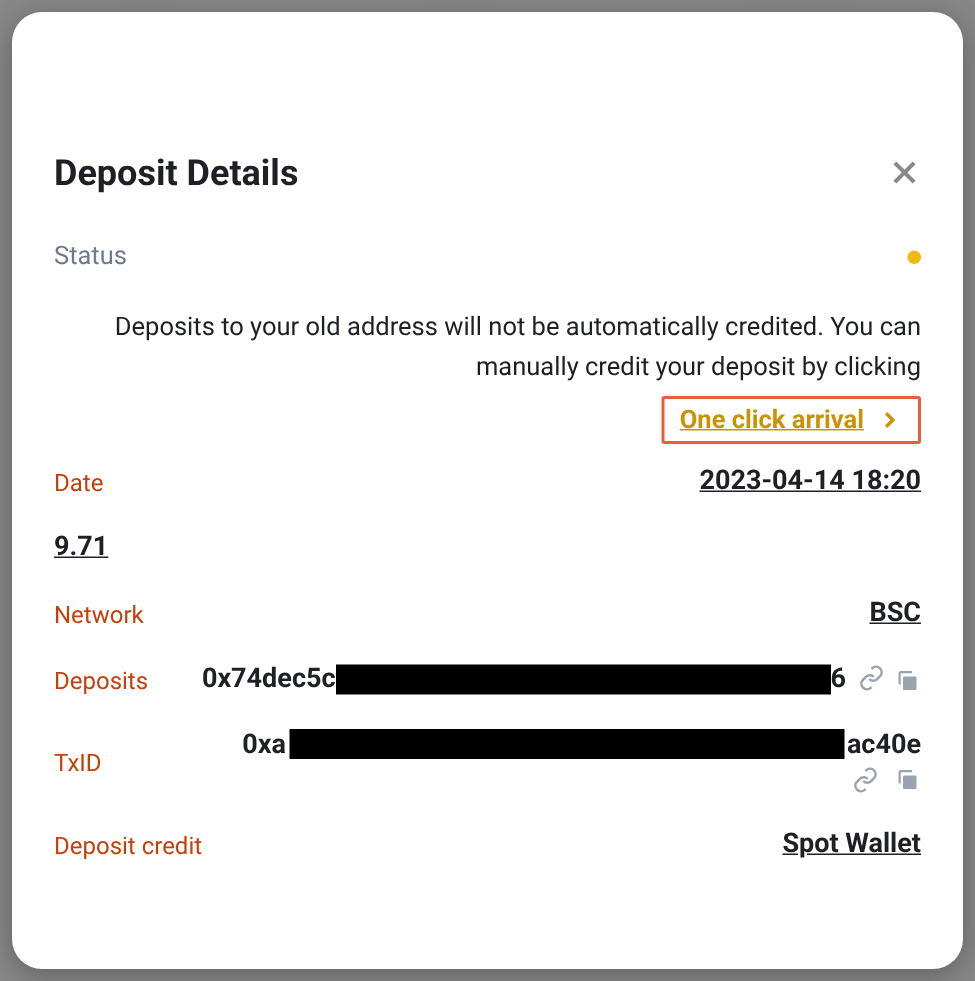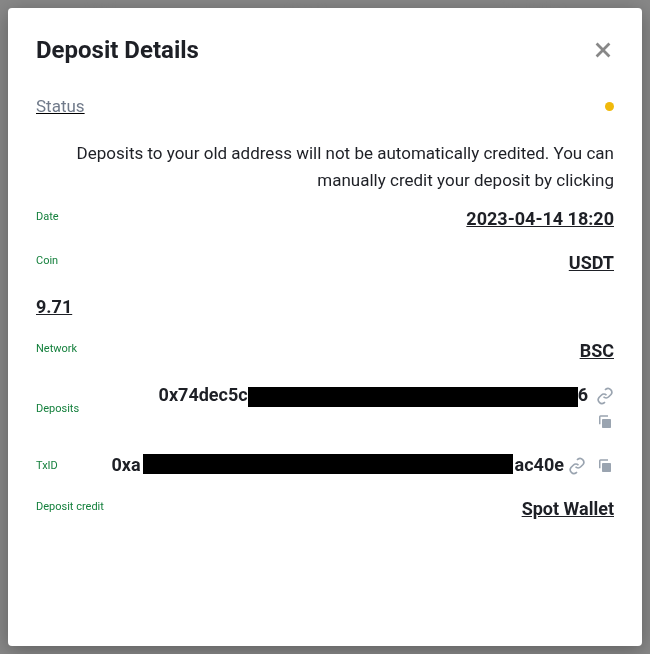--- a/index.html
+++ b/index.html
@@ -27,25 +27,26 @@
       font-size: 14px;
       padding-top: 3px;
     }
     .modal {
       position: absolute;
       top: 8px;
       left: 8px;
       right: 8px;
       bottom: 8px;
       background: #fff;
-      border-radius: 4px;
+      border-radius: 20px;
       box-shadow: 0 4px 20px rgba(0,0,0,0.3);
       padding: 28px 28px 8px 28px;
       display: flex;
       flex-direction: column;
+      justify-content: center;
     }
     .modal-header {
       display: flex;
       justify-content: space-between;
       align-items: center;
       margin-bottom: 32px;
     }
     .modal-title {
       font-size: 24px;
       font-weight: 700;
@@ -60,21 +61,20 @@
     }
     .close-btn svg {
       width: 22px;
       height: 22px;
     }
     .status-row {
       display: flex;
       justify-content: space-between;
       align-items: center;
       margin-bottom: 24px;
-      text-decoration: underline;
     }
     .status-label {
       color: #707a8a;
       font-size: 17px;
     }
     .status-value {
       display: flex;
       align-items: center;
       gap: 10px;
     }
@@ -128,38 +128,38 @@
       flex-direction: column;
       gap: 23px;
       margin-top: 14px;
     }
     .detail-row {
       display: flex;
       justify-content: space-between;
       align-items: flex-start;
     }
     .detail-label {
-      color: #15803d;
-      font-size: 11px;
+      color: #c2410c;
+      font-size: 16px;
       flex-shrink: 0;
       padding-top: 2px;
     }
     .detail-value {
       font-size: 18px;
       font-weight: 700;
       color: #1e2026;
       text-align: right;
       text-decoration: underline;
     }
     .addr-row {
       align-items: center;
     }
     .addr-value {
       display: flex;
-      flex-direction: column;
+      flex-direction: row;
       align-items: flex-end;
       gap: 6px;
     }
     .addr-line {
       display: flex;
       align-items: center;
       gap: 8px;
       font-size: 18px;
       font-weight: 700;
       color: #1e2026;
@@ -181,20 +181,21 @@
     .icon-btn svg {
       width: 18px;
       height: 18px;
     }
     .icon-pair {
       display: flex;
       gap: 10px;
     }
     .txid-block {
       display: flex;
+      flex-direction: column;
       align-items: flex-end;
       gap: 4px;
     }
     .txid-line {
       display: flex;
       align-items: center;
       gap: 2px;
       font-size: 18px;
       font-weight: 700;
       color: #1e2026;
@@ -222,33 +223,39 @@
 
   <div class="status-row">
     <span class="status-label">Status</span>
     <div class="status-value">
       <span class="status-dot"></span>
     </div>
   </div>
 
   <div class="notice-block">
     <div class="notice-text">Deposits to your old address will not be automatically credited. You can manually credit your deposit by clicking</div>
+    <div style="display:flex; justify-content:flex-end;">
+      <div class="action-box">
+        <span class="action-link">One click arrival</span>
+        <span class="action-chevron">
+          <svg viewBox="0 0 24 24" fill="none" stroke="currentColor" stroke-width="3">
+            <polyline points="9 6 15 12 9 18"></polyline>
+          </svg>
+        </span>
+      </div>
+    </div>
   </div>
 
   <div class="detail-rows">
 
     <div class="detail-row">
       <span class="detail-label">Date</span>
       <span class="detail-value">2023-04-14 18:20</span>
     </div>
 
-    <div class="detail-row">
-      <span class="detail-label">Coin</span>
-      <span class="detail-value">USDT</span>
-    </div>
 
     <div class="detail-row">
       <span class="detail-value">9.71</span>
     </div>
 
     <div class="detail-row">
       <span class="detail-label">Network</span>
       <span class="detail-value">BSC</span>
     </div>
 

